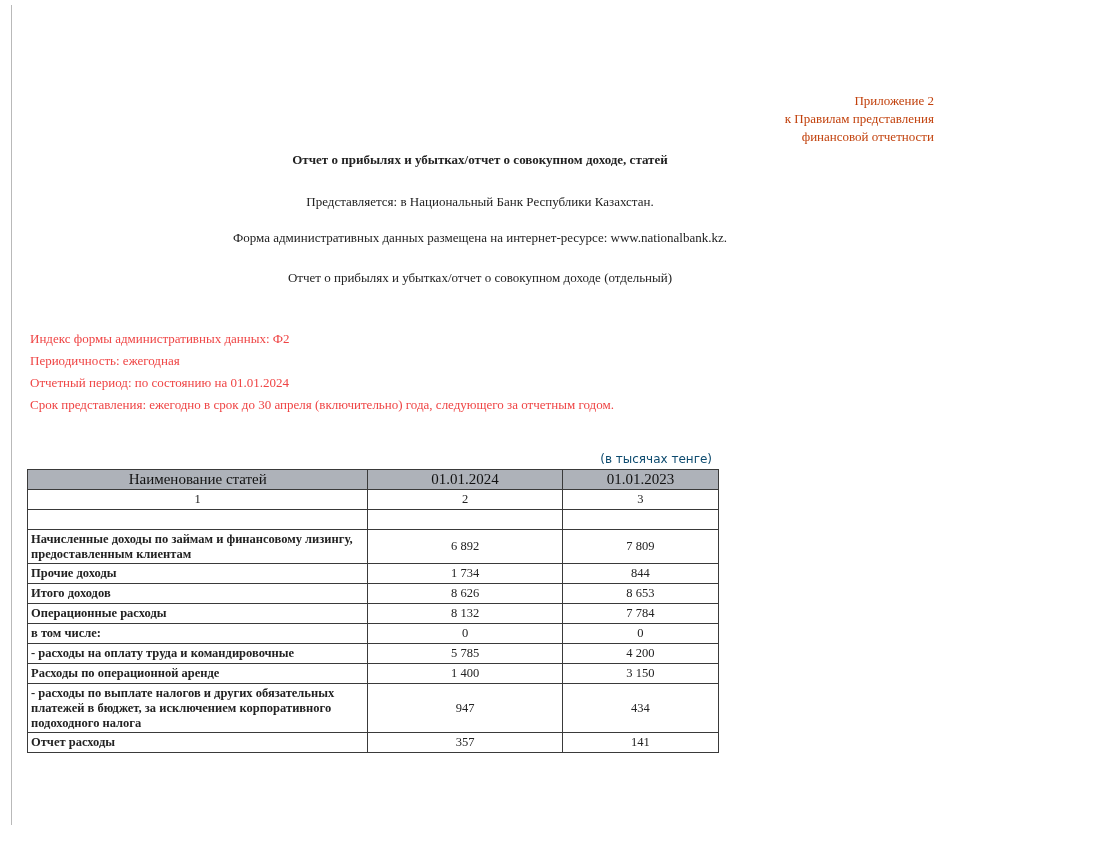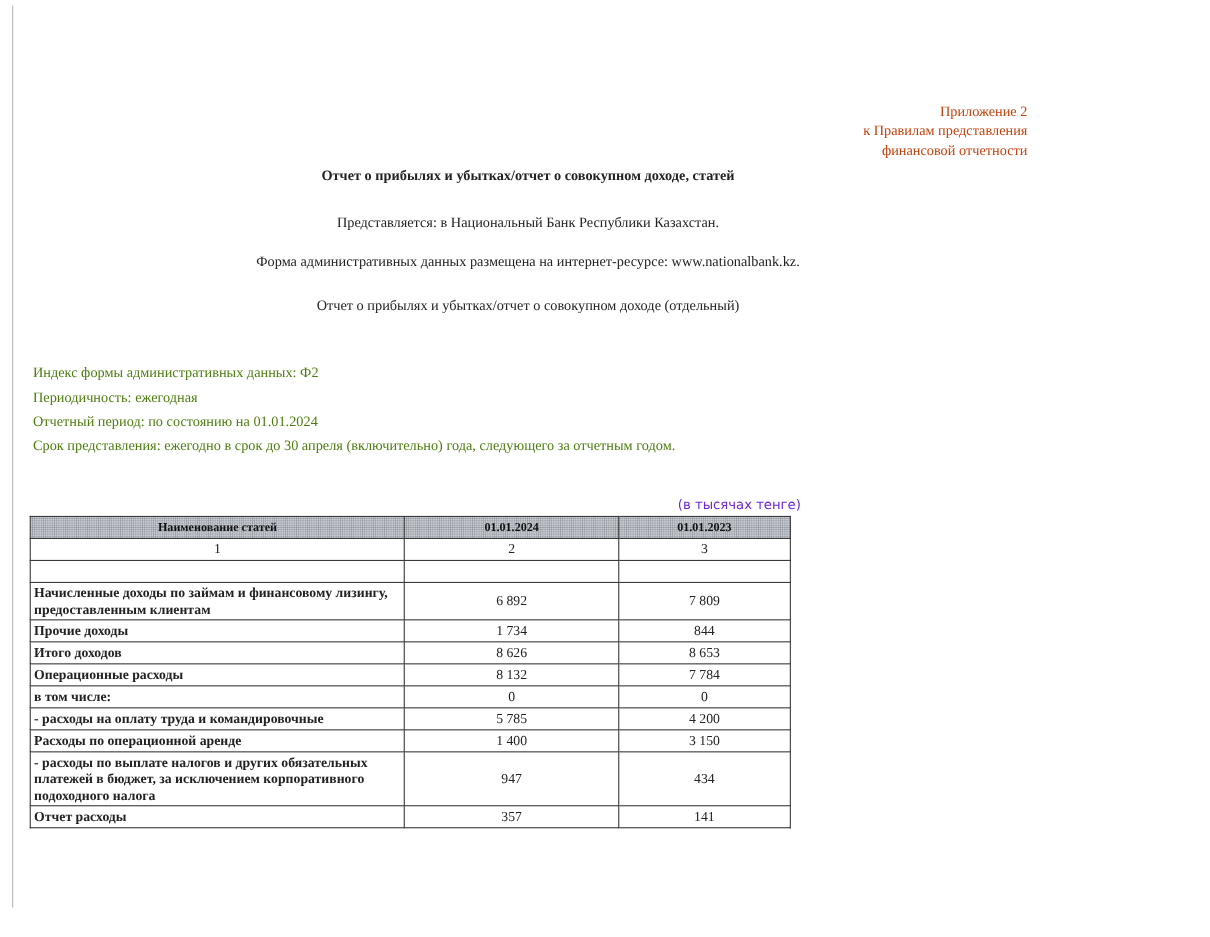--- a/index.html
+++ b/index.html
@@ -46,54 +46,54 @@
     }
     .l2 { top: 194px; }
     .l3 { top: 230px; }
     .l4 { top: 270px; }
     .meta {
       position: absolute;
       left: 30px;
       top: 328px;
       font-size: 13px;
       line-height: 22px;
-      color: #4d7c0f;
+      color: #ef4444;
     }
     .units {
       position: absolute;
-      left: 572px;
+      left: 556px;
       width: 156px;
       top: 452px;
       text-align: right;
       font-family: "DejaVu Sans", "Liberation Sans", sans-serif;
       font-size: 12px;
-      color: #6d28d9;
+      color: #0c4a6e;
     }
     table.report {
       position: absolute;
       left: 27px;
       top: 469px;
       width: 692px;
       border-collapse: collapse;
       font-size: 12.5px;
       color: #222;
     }
     table.report td, table.report th {
       border: 1px solid #3a3a3a;
       padding: 0 3px;
     }
     table.report th {
       height: 19px;
-      font-weight: bold;
+      font-weight: normal;
       background-color: #c9ccd2;
       background-image:
         radial-gradient(#8e939b 0.6px, transparent 0.8px);
       background-size: 2px 2px;
       color: #111;
-      font-size: 11px;
+      font-size: 15px;
     }
     col.c1 { width: 340px; }
     col.c2 { width: 194px; }
     col.c3 { width: 156px; }
     td.num { text-align: center; }
     td.idx { text-align: center; height: 19px; }
     tr.empty td { height: 19px; }
     tr.r1 td { height: 19px; }
     tr.r2 td { height: 33px; line-height: 15px; }
     tr.r3 td { height: 48px; line-height: 15px; }

